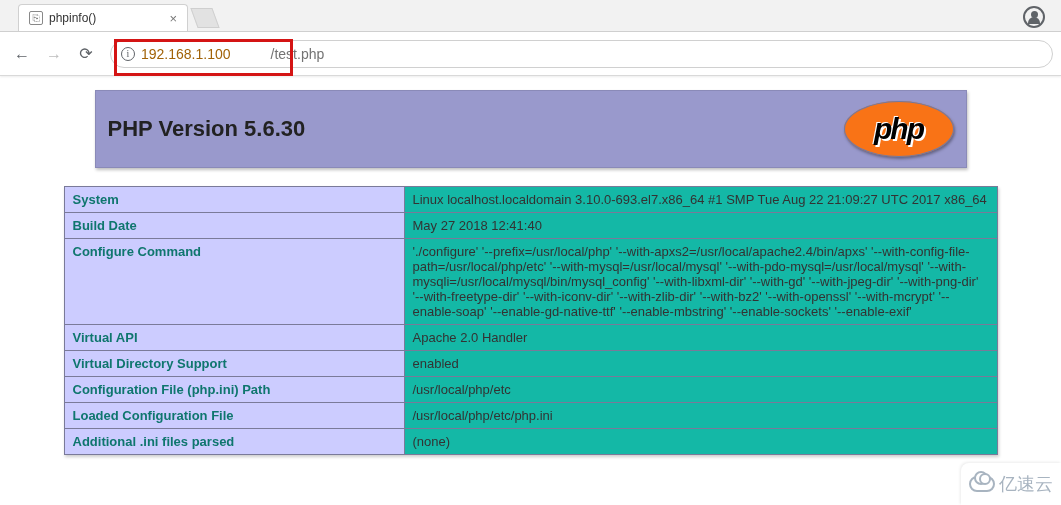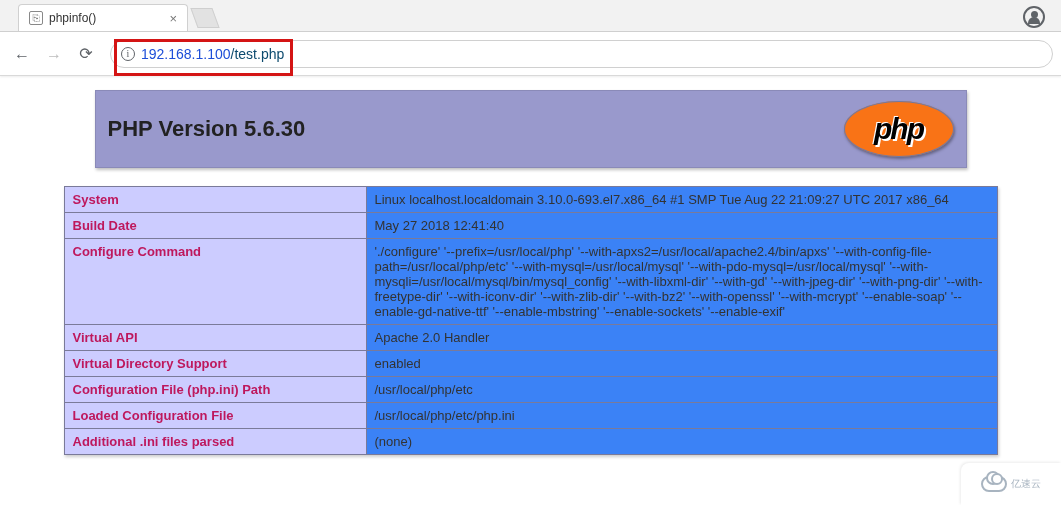--- a/index.html
+++ b/index.html
@@ -112,22 +112,22 @@
   }
   .info-icon {
     width: 14px; height: 14px;
     border: 1.5px solid #5f6368;
     border-radius: 50%;
     font-size: 10px;
     color: #5f6368;
     display: flex; align-items: center; justify-content: center;
     font-family: serif;
   }
-  .url-text .ip { color: #1d4ed8; text-align: right; }
-  .url-text .path { color: #0c4a6e; }
+  .url-text .ip { color: #a16207; text-align: right; }
+  .url-text .path { color: #737373; margin-left: 40px; }
 
   
   .red-box {
     position: absolute;
     border: 3px solid #d41414;
     pointer-events: none;
   }
 
   
   .content {
@@ -175,43 +175,43 @@
     margin-top: 18px;
     box-shadow: 1px 2px 3px rgba(0,0,0,0.2);
   }
   table.info td {
     border: 1px solid #7a7a99;
     font-size: 13px;
     padding: 5px 8px;
     vertical-align: top;
   }
   table.info td.key {
-    width: 302px;
+    width: 340px;
     background: #ccccff;
     font-weight: 700;
-    color: #be185d;
+    color: #0f766e;
   }
   table.info td.val {
-    background: #3b82f6;
+    background: #14b8a6;
     color: #333;
     word-break: break-word;
   }
 
   
   .watermark {
     position: absolute;
     right: 0; bottom: 0;
     width: 100px; height: 42px;
     background: #fff;
     border-radius: 8px 0 0 0;
     box-shadow: -1px -1px 3px rgba(0,0,0,0.08);
     display: flex; align-items: center; justify-content: center;
     gap: 4px;
     color: #a8b4c0;
-    font-size: 10px;
+    font-size: 18px;
   }
   .watermark .cloud {
     width: 26px; height: 16px;
     border: 2px solid #a8b4c0;
     border-radius: 10px;
     position: relative;
   }
   .watermark .cloud::before {
     content:"";
     position:absolute;

